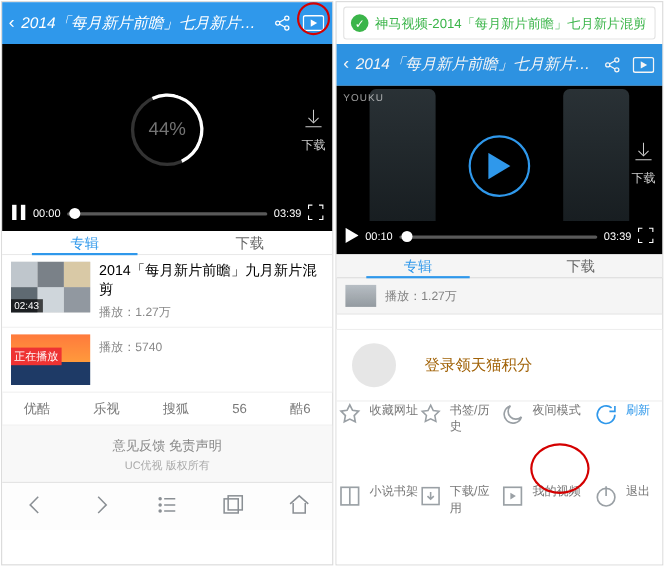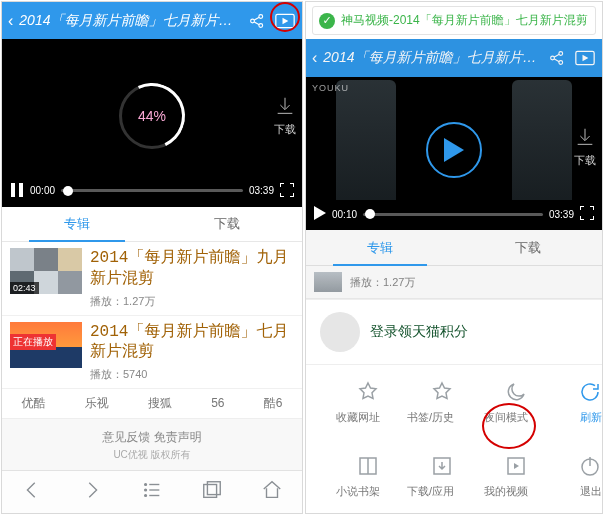--- a/index.html
+++ b/index.html
@@ -13,21 +13,21 @@
   .hdr { height:38px; background:#2f98eb; color:#fff; display:flex; align-items:center; padding:0 6px; gap:6px; }
   .hdr .back { font-size:16px; }
   .hdr .ttl { flex:1; font-size:14px; white-space:nowrap; overflow:hidden; text-overflow:ellipsis;font-style:italic; }
   .hdr .hicon { width:22px; height:22px; display:flex; align-items:center; justify-content:center; }
   .hdr .hicon svg { stroke:#fff; fill:none; stroke-width:1.5; }
   .red-circ-1 { position:absolute; top:0px; right:2px; width:30px; height:30px; border:2px solid #d40000; border-radius:50%; pointer-events:none; }
   
   .vid { position:relative; background:#000; width:100%; }
   .phone.left .vid { height:170px; }
   .phone.right .vid { height:153px; }
-  .progress-ring { position:absolute; left:50%; top:46%; transform:translate(-50%,-50%); width:66px; height:66px; border-radius:50%; border:3px solid rgba(255,255,255,0.2); display:flex; align-items:center; justify-content:center; color:#f9a8d4; font-size:14px; }
+  .progress-ring { position:absolute; left:50%; top:46%; transform:translate(-50%,-50%); width:66px; height:66px; border-radius:50%; border:3px solid rgba(255,255,255,0.2); display:flex; align-items:center; justify-content:center; color:#737373; font-size:17px; }
   .progress-ring::before { content:""; position:absolute; inset:-3px; border-radius:50%; border:3px solid transparent; border-top-color:#fff; border-right-color:#fff; transform:rotate(20deg);}
   .dl-side { position:absolute; right:6px; top:46%; transform:translateY(-50%); text-align:center; color:#ccc; }
   .dl-side svg { stroke:#ccc; fill:none; }
   .dl-side div { font-size:11px; margin-top:2px; }
   .big-play { position:absolute; left:50%; top:48%; transform:translate(-50%,-50%); width:56px; height:56px; border:2px solid #2f98eb; border-radius:50%; display:flex; align-items:center; justify-content:center; background:rgba(0,0,0,0.25);}
   .big-play svg { fill:#2f98eb; }
   .vctrl { position:absolute; left:0; right:0; bottom:0; height:32px; display:flex; align-items:center; padding:0 8px; gap:6px; color:#fff; font-size:10px; }
   .vctrl .pp svg { fill:#fff; }
   .vctrl .bar { flex:1; position:relative; height:3px; background:rgba(255,255,255,0.35); border-radius:2px; }
   .vctrl .bar .knob { position:absolute; left:4%; top:50%; transform:translate(-50%,-50%); width:10px; height:10px; background:#fff; border-radius:50%; }
@@ -35,61 +35,61 @@
   .frame-runners { position:absolute; inset:0; overflow:hidden; }
   .runner { position:absolute; width:60px; height:120px; bottom:30px; background:linear-gradient(#313a3f,#1c2327); border-radius:6px 6px 0 0; opacity:.85;}
   .runner.l { left:30px; }
   .runner.r { right:30px; }
   .wm { position:absolute; left:6px; top:6px; color:rgba(255,255,255,.6); font-size:9px; letter-spacing:1px; }
   
   .pill { height:30px; margin:4px 6px; border:1px solid #e3e3e3; border-radius:3px; display:flex; align-items:center; padding:0 6px; gap:6px; font-size:12px; color:#3bb54a; }
   .pill .chk { width:16px; height:16px; border-radius:50%; background:#3bb54a; display:flex; align-items:center; justify-content:center; color:#fff; font-size:11px; }
   .hdr.sub { background:#2f98eb; }
   
-  .tabs { display:flex; height:36px; border-bottom:1px solid #e7e7e7; background:#fff; }
+  .tabs { display:flex; height:22px; border-bottom:1px solid #e7e7e7; background:#fff; }
   .tab { flex:1; display:flex; align-items:center; justify-content:center; font-size:13px; color:#666; position:relative; }
   .tab.active { color:#2f98eb; }
   .tab.active::after { content:""; position:absolute; left:18%; right:18%; bottom:-1px; height:2px; background:#2f98eb; }
   
   .list { background:#fff; }
   .row { display:flex; padding:6px 8px; gap:8px; border-bottom:1px solid #f0f0f0; }
   .row .thumb { width:72px; height:46px; background:#d6d6d6; position:relative; flex-shrink:0; }
   .row .thumb.collage { background:
     linear-gradient(#bfc6cc,#bfc6cc) 0 0/24px 23px no-repeat,
     linear-gradient(#7a8188,#7a8188) 24px 0/24px 23px no-repeat,
     linear-gradient(#d9c9a6,#d9c9a6) 48px 0/24px 23px no-repeat,
     linear-gradient(#5f6a72,#5f6a72) 0 23px/24px 23px no-repeat,
     linear-gradient(#cfd6db,#cfd6db) 24px 23px/24px 23px no-repeat,
     linear-gradient(#9198a0,#9198a0) 48px 23px/24px 23px no-repeat,
     #ccc;
   }
   .row .thumb.tokyo { background:linear-gradient(180deg,#ff7a3c 0%,#ff9a3c 55%,#1e3a66 55%,#1e3a66 100%); }
   .row .thumb .badge-time { position:absolute; left:0; bottom:0; background:rgba(0,0,0,.7); color:#fff; font-size:9px; padding:1px 3px;}
   .row .thumb .badge-live { position:absolute; left:0; bottom:18px; background:#e33; color:#fff; font-size:10px; padding:1px 3px;}
-  .row .meta .t { font-size:16px; color:#a16207; line-height:1.3;font-family:Liberation Mono, monospace; }
+  .row .meta .t { font-size:13px; color:#000000; line-height:1.3; }
   .row .meta .s { font-size:11px; color:#888; margin-top:4px; }
   .row-compact { display:flex; align-items:center; padding:6px 8px; gap:8px; border-bottom:1px solid #f0f0f0; font-size:11px; color:#888;}
   .row-compact .th { width:28px; height:20px; background:linear-gradient(#bfc6cc,#9aa1a7); }
   
   .srcs { display:flex; height:30px; align-items:center; justify-content:space-around; color:#777; font-size:12px; border-bottom:1px solid #eee;}
   
   .foottxt { text-align:center; padding:8px 0 6px; font-size:12px; color:#888; background:#f8f8f8; }
   .foottxt .ln { margin:2px 0; color:#888; }
   .foottxt .ln.sm { font-size:10px; color:#aaa;}
   
   .nav { height:44px; border-top:1px solid #e2e2e2; display:flex; align-items:center; justify-content:space-around; background:#fdfdfd; }
   .nav svg { stroke:#8a8f94; fill:none; stroke-width:1.5; }
   .nav .home svg { stroke:#8a8f94; }
   
   .panel { margin-top:auto; background:#fff; border-top:1px solid #eee; }
   .profile { display:flex; align-items:center; gap:10px; padding:12px 14px; border-bottom:1px solid #eee;}
   .profile .av { width:40px; height:40px; border-radius:50%; background:#e6e6e6; }
-  .profile .pt { font-size:14px; color:#14532d; }
+  .profile .pt { font-size:14px; color:#a16207;margin-left:16px; }
   .menu-grid { display:grid; grid-template-columns:repeat(4,1fr); }
-  .menu-grid .cell { display:flex; flex-direction:column; align-items:flex-end; justify-content:center; gap:6px; height:74px; font-size:11px; color:#777; position:relative;}
+  .menu-grid .cell { display:flex; flex-direction:row; align-items:flex-start; justify-content:center; gap:6px; height:74px; font-size:11px; color:#777; position:relative;}
   .menu-grid .cell svg { stroke:#9aa0a5; fill:none; stroke-width:1.5; }
   .menu-grid .cell.hl svg { stroke:#2f98eb; }
   .menu-grid .cell.hl { color:#2f98eb; }
   .red-circ-2 { position:absolute; width:54px; height:46px; border:2px solid #d40000; border-radius:50%; pointer-events:none; right:66px; bottom:64px; }
 </style>
 </head>
 <body>
 
 <div class="stage">
 
@@ -160,21 +160,20 @@
         <div class="meta">
           <div class="t">2014「每月新片前瞻」九月新片混剪</div>
           <div class="s">播放：1.27万</div>
         </div>
       </div>
       <div class="row">
         <div class="thumb tokyo">
           <span class="badge-live">正在播放</span>
         </div>
         <div class="meta">
-          <div class="t">2014「每月新片前瞻」七月新片混剪</div>
           <div class="s">播放：5740</div>
         </div>
       </div>
     </div>
 
     <div class="srcs">
       <span>优酷</span>
       <span>乐视</span>
       <span>搜狐</span>
       <span>56</span>

